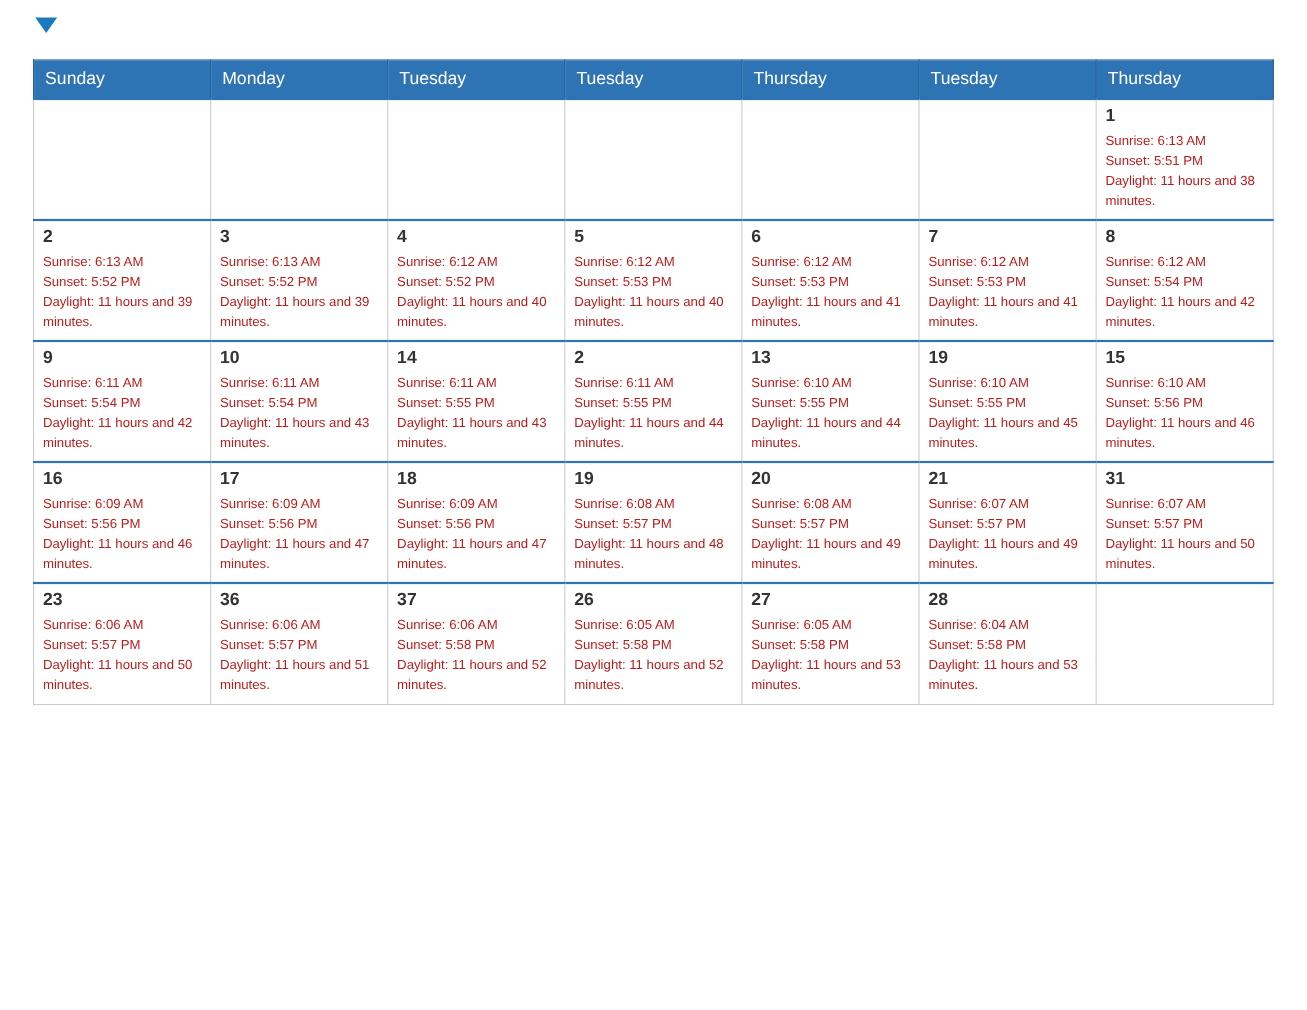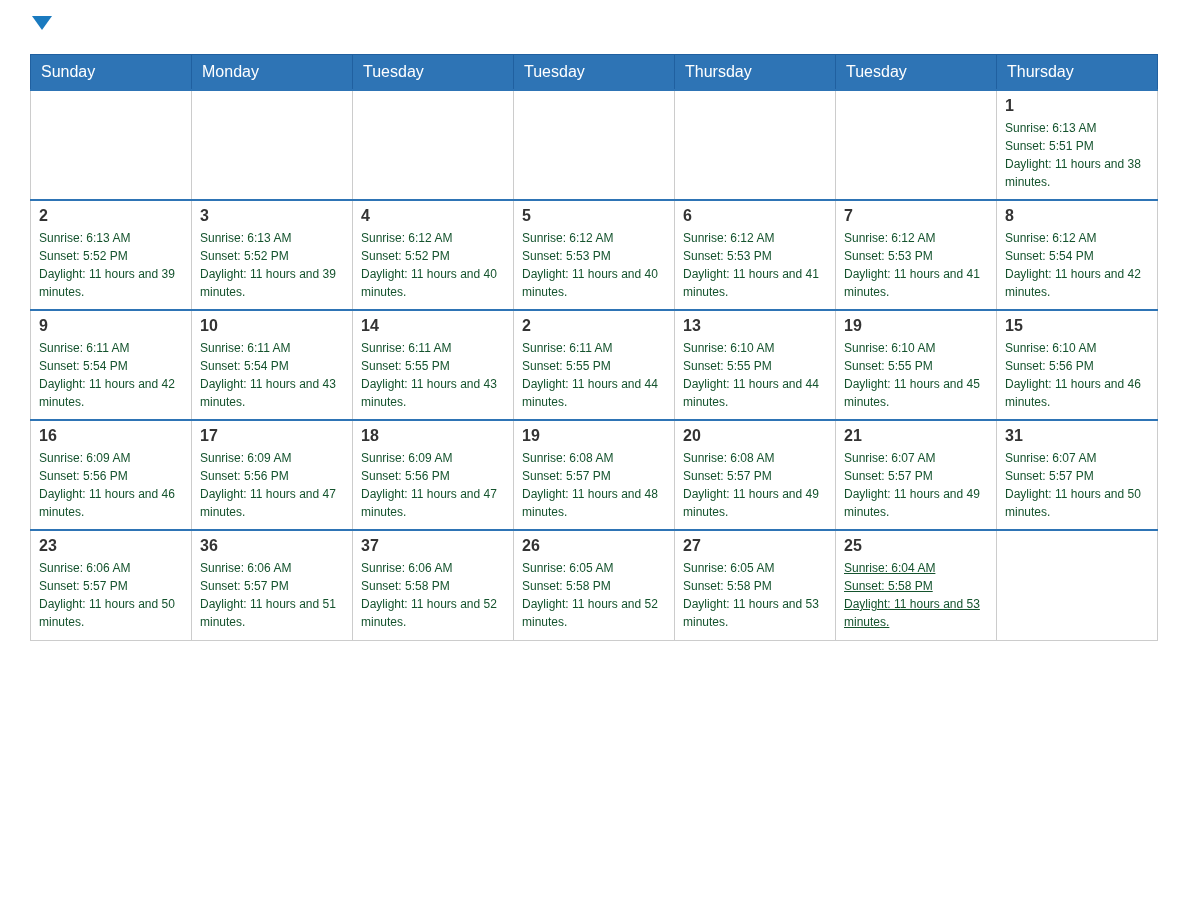--- a/index.html
+++ b/index.html
@@ -87,21 +87,21 @@
       border-top: 2px solid #2e74b5;
     }
     .day-number {
       font-size: 16px;
       font-weight: bold;
       color: #333;
       margin-bottom: 4px;
     }
     .day-info {
       font-size: 12px;
-      color: #14532d;
+      color: #b91c1c;
       line-height: 1.5;
     }
     .empty-cell {
       background: #f5f5f5;
     }
   </style>
 </head>
 <body>
 
 <div class="header">
@@ -302,21 +302,21 @@
 Sunset: 5:58 PM
 Daylight: 11 hours and 52 minutes.</div>
         </td>
         <td>
           <div class="day-number">27</div>
           <div class="day-info" style="white-space: pre-line;">Sunrise: 6:05 AM
 Sunset: 5:58 PM
 Daylight: 11 hours and 53 minutes.</div>
         </td>
         <td>
-          <div class="day-number">25</div>
-          <div class="day-info" style="white-space: pre-line; text-decoration: underline;">Sunrise: 6:04 AM
+          <div class="day-number">28</div>
+          <div class="day-info" style="white-space: pre-line;">Sunrise: 6:04 AM
 Sunset: 5:58 PM
 Daylight: 11 hours and 53 minutes.</div>
         </td>
         <td class="empty-cell"></td>
       </tr>
     </tbody>
 </table>
 
 </body></html>

